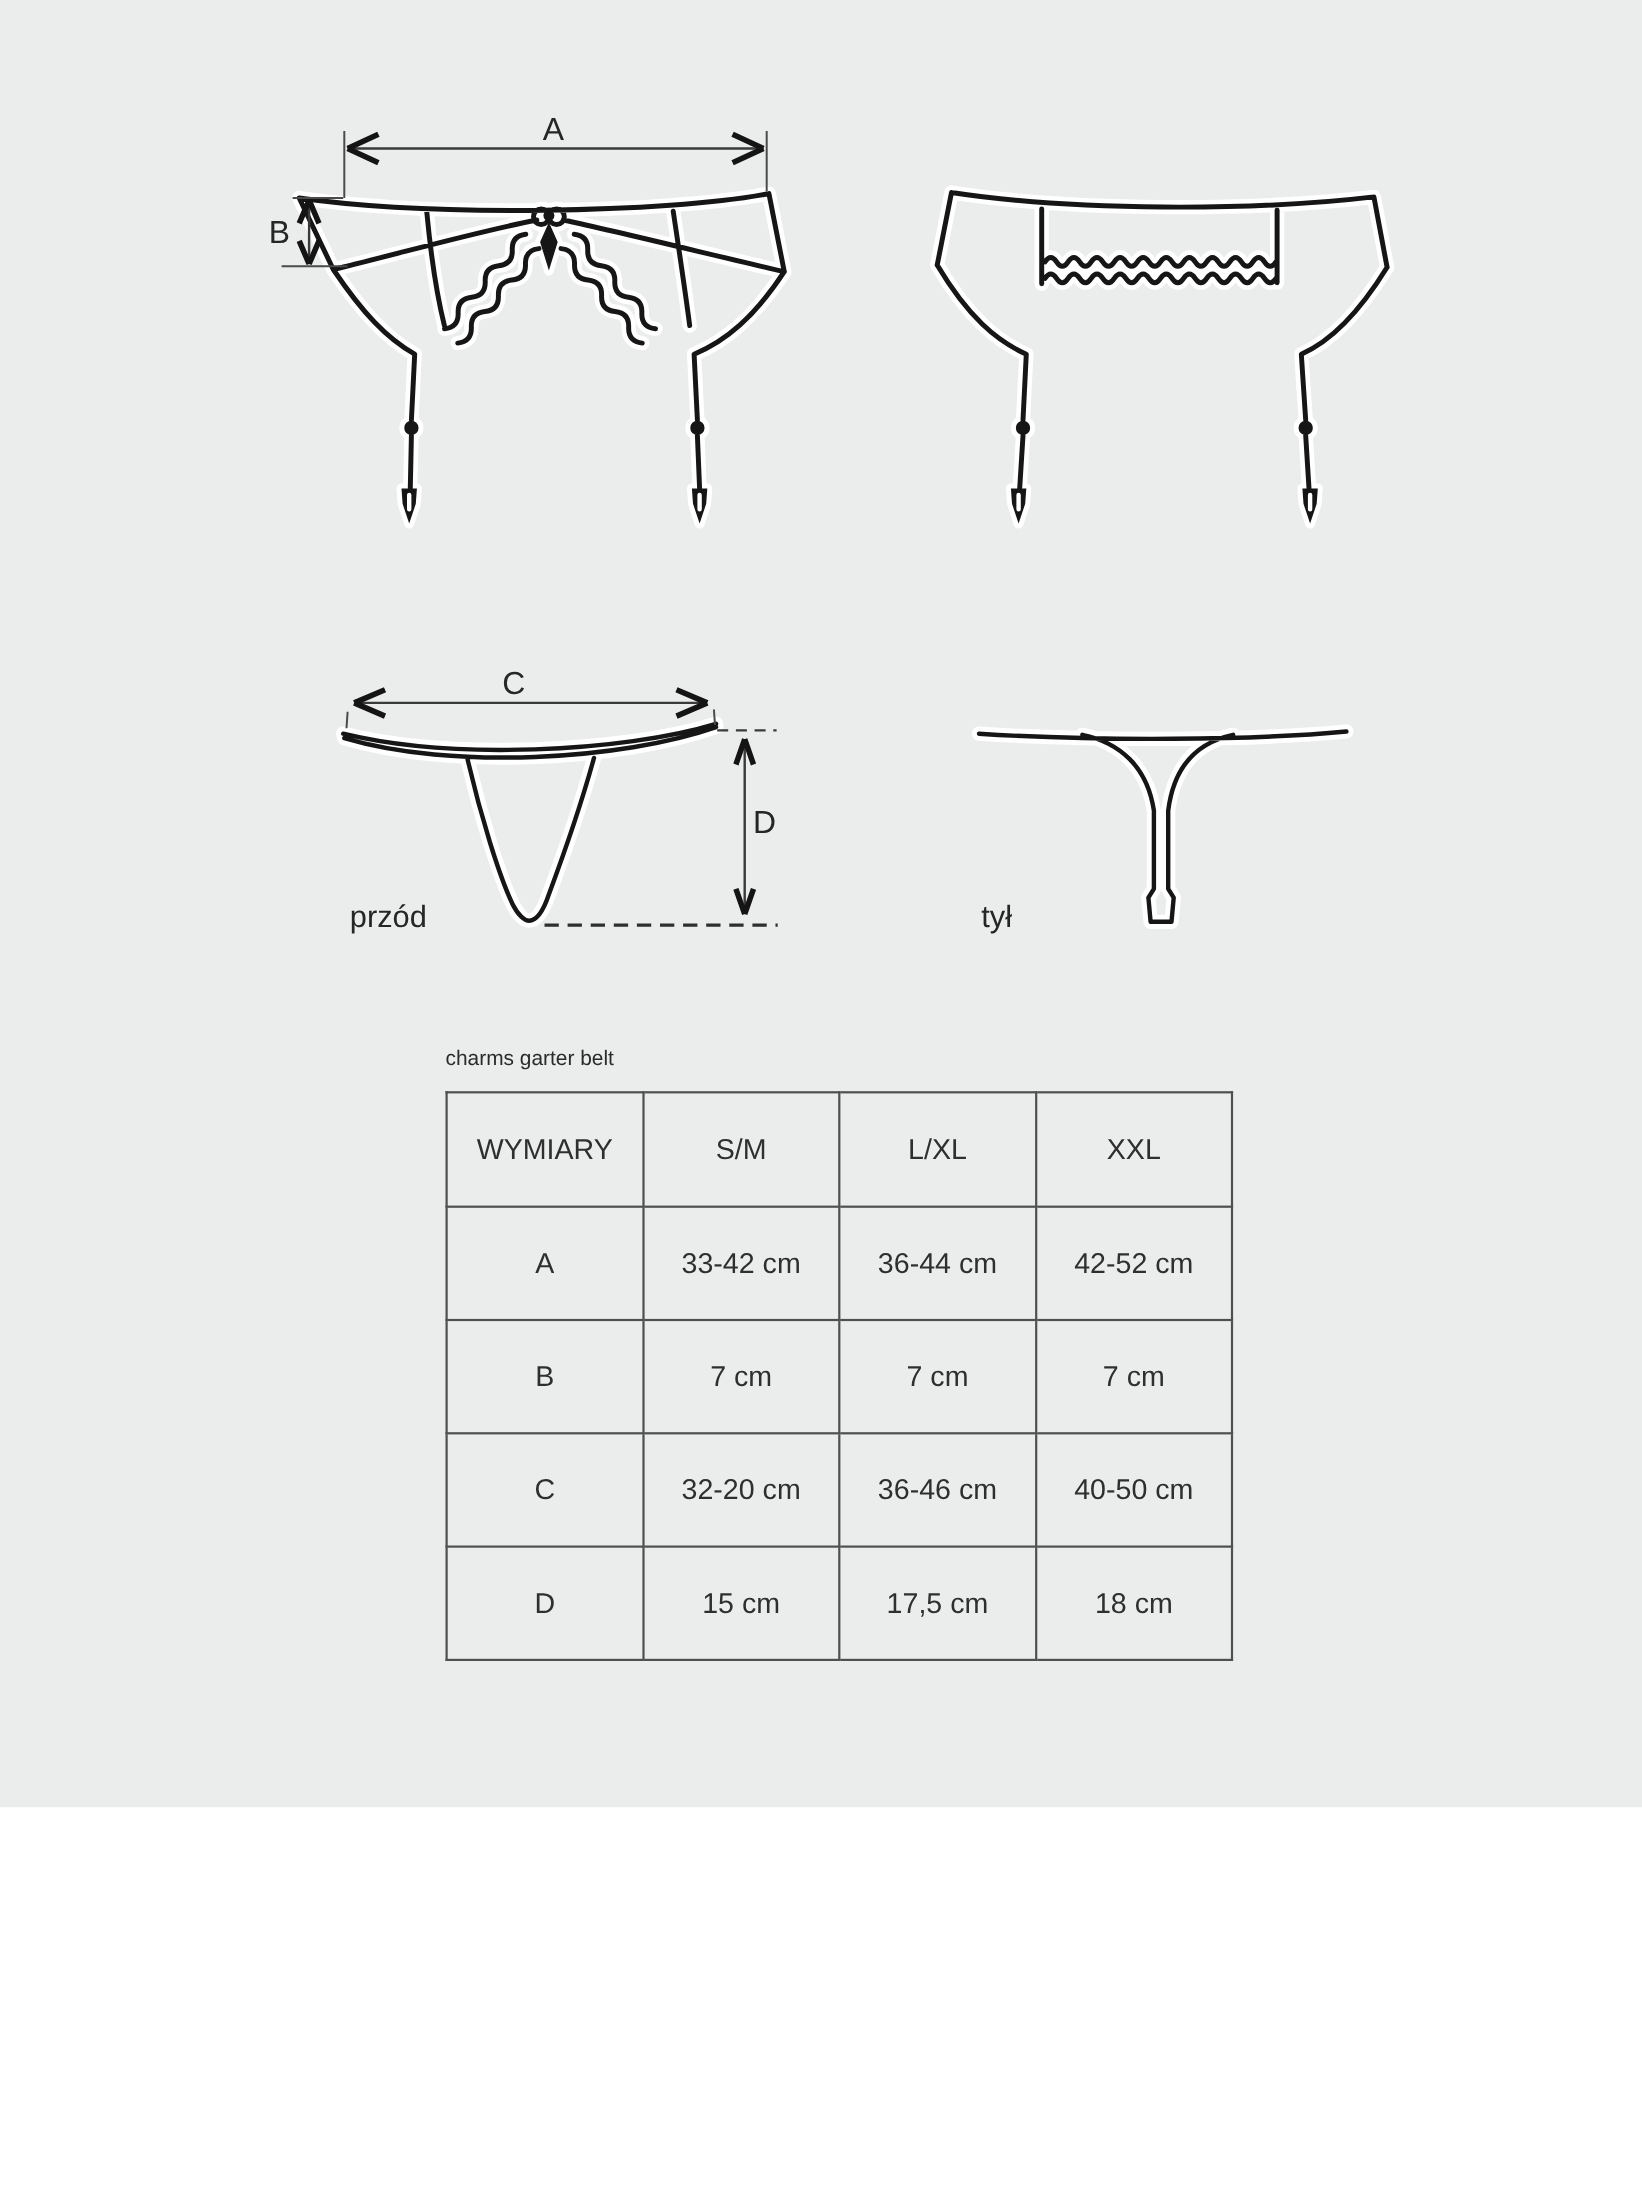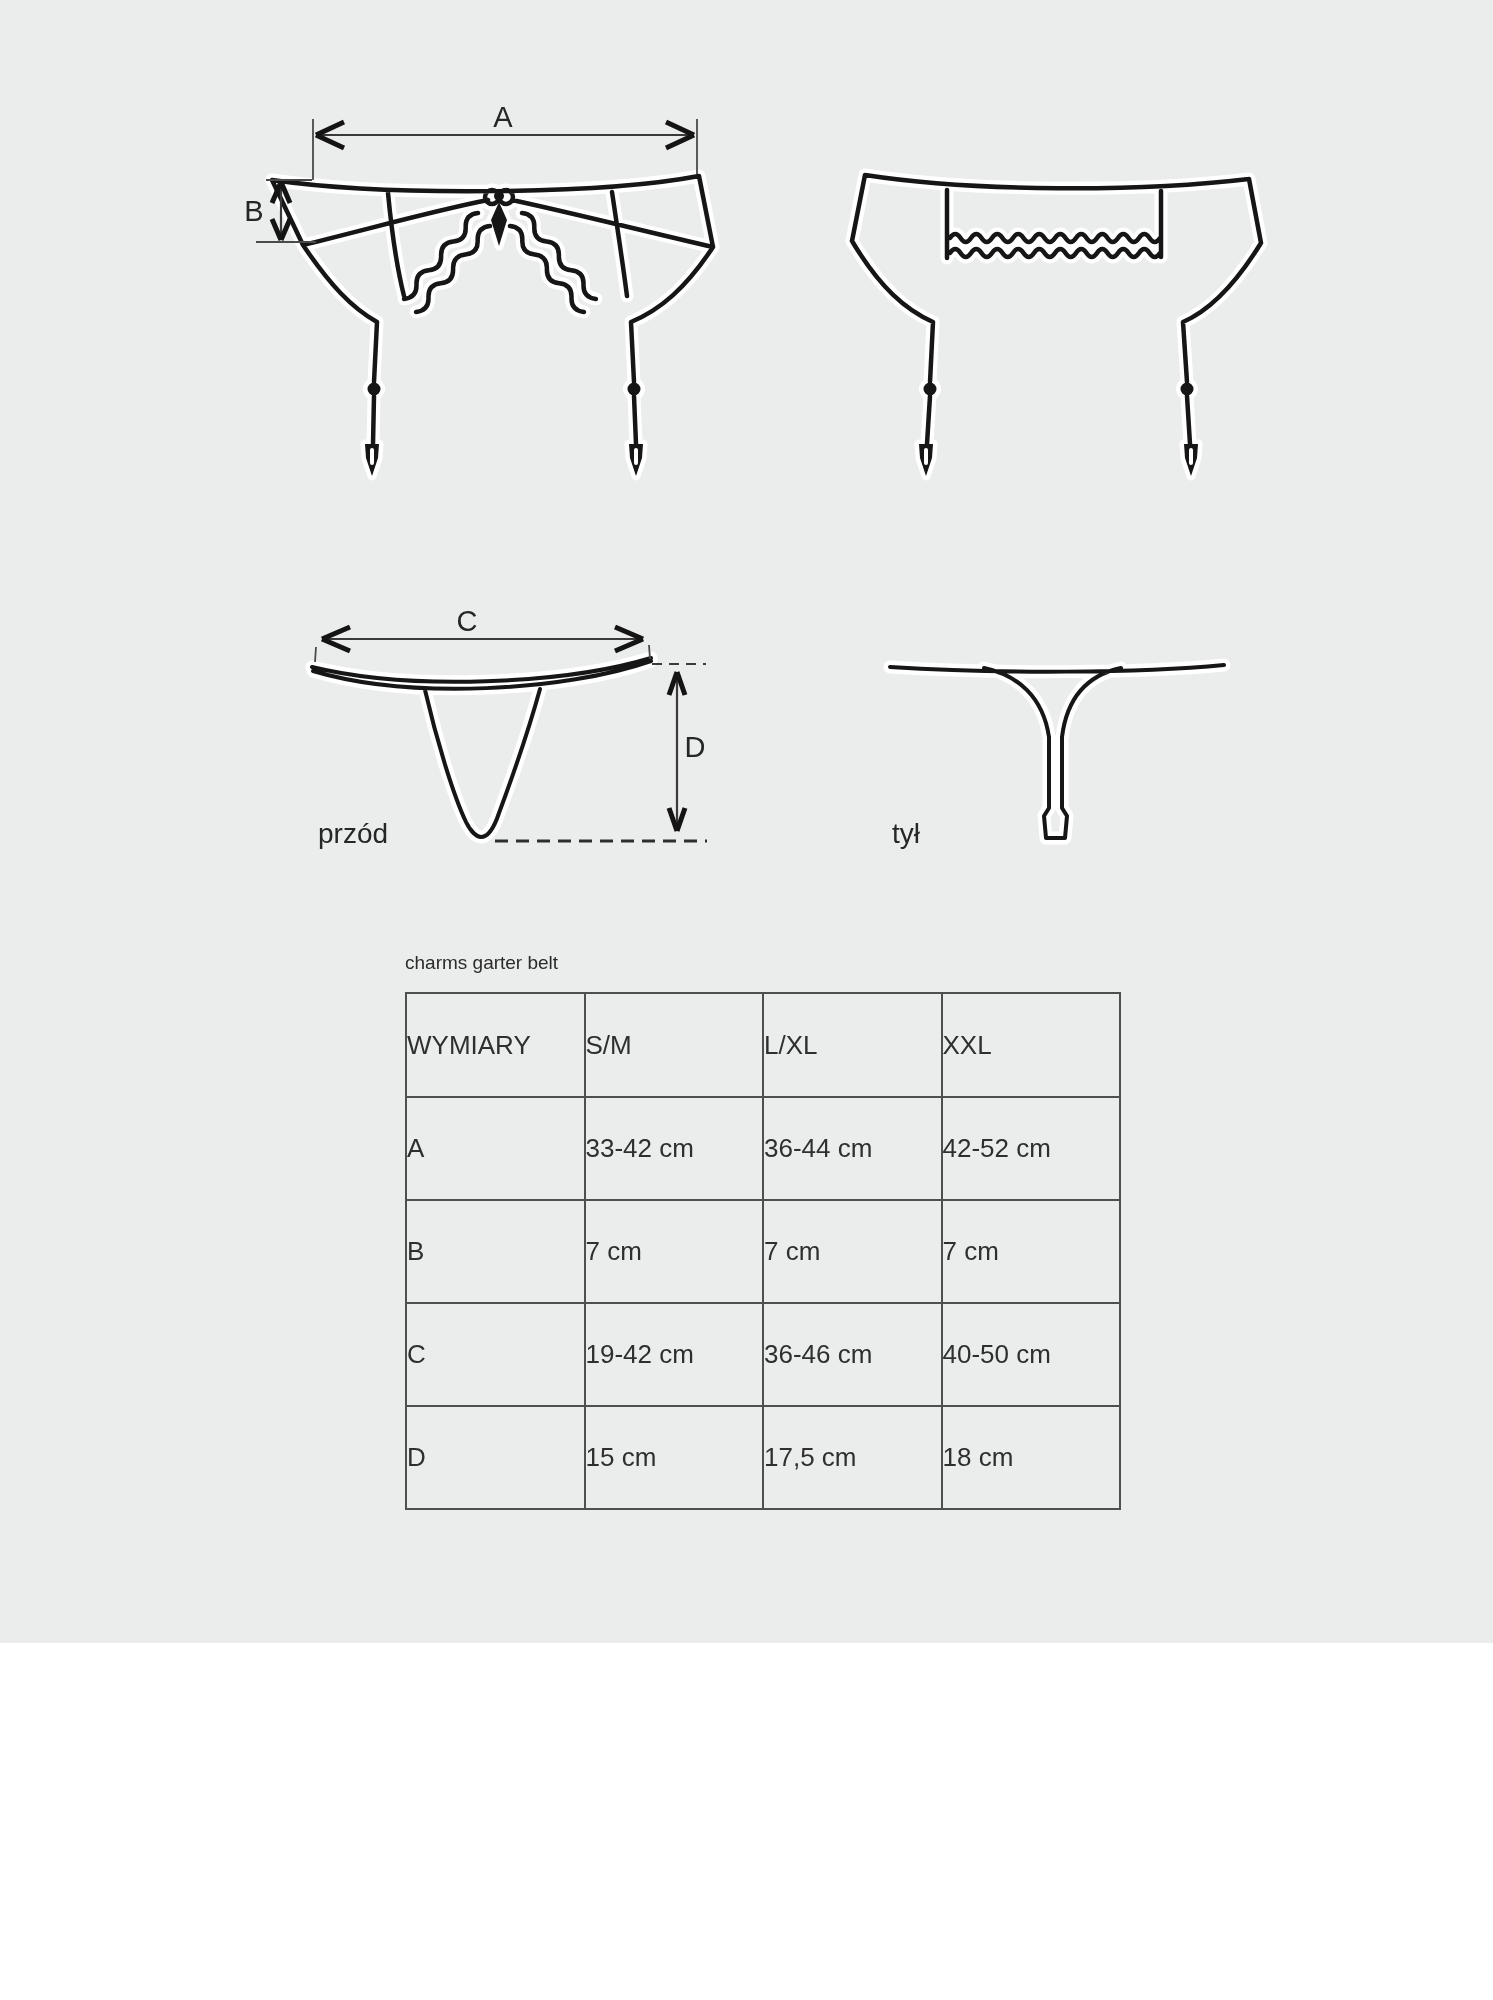--- a/index.html
+++ b/index.html
@@ -17,21 +17,21 @@
   .dim-line{stroke:#3a3a3a;stroke-width:2.2;fill:none;}
   .dim-head{stroke:#141414;stroke-width:5;fill:none;stroke-linecap:butt;}
   .dim-tick{stroke:#4a4a4a;stroke-width:1.8;fill:none;}
   .dim-dash{stroke:#3a3a3a;stroke-width:2.2;fill:none;stroke-dasharray:10 7;}
   .dim-dash-b{stroke:#2e2e2e;stroke-width:3;fill:none;stroke-dasharray:13 8;}
   text.dim-label{font-size:29px;fill:#262626;}
   text.caption{font-size:28px;fill:#262626;}
   
   .table-title{position:absolute;left:405px;top:952px;font-size:19px;color:#2b2b2b;}
   table.size-table{position:absolute;left:405px;top:992px;width:716px;border-collapse:collapse;table-layout:fixed;}
-  table.size-table th,table.size-table td{border:2px solid #4f4f4f;text-align:left;vertical-align:middle;
+  table.size-table th,table.size-table td{border:2px solid #4f4f4f;text-align:center;vertical-align:middle;
     font-size:26px;font-weight:400;color:#2f2f2f;padding:0;}
   table.size-table thead tr{height:104px;}
   table.size-table tbody tr{height:103px;}
   
   .footer-note{position:absolute;left:403px;top:1518px;width:700px;height:44px;}
   .elastic-icon{position:absolute;left:0;top:4px;}
   .material-note{position:absolute;left:132px;top:3px;font-size:28px;color:#252525;line-height:32px;}
 </style>
 </head>
 <body>
@@ -178,21 +178,21 @@
           <td>42-52 cm</td>
         </tr>
         <tr>
           <td>B</td>
           <td>7 cm</td>
           <td>7 cm</td>
           <td>7 cm</td>
         </tr>
         <tr>
           <td>C</td>
-          <td>19-42 cm</td>
+          <td>32-20 cm</td>
           <td>36-46 cm</td>
           <td>40-50 cm</td>
         </tr>
         <tr>
           <td>D</td>
           <td>15 cm</td>
           <td>17,5 cm</td>
           <td>18 cm</td>
         </tr>
       </tbody>

